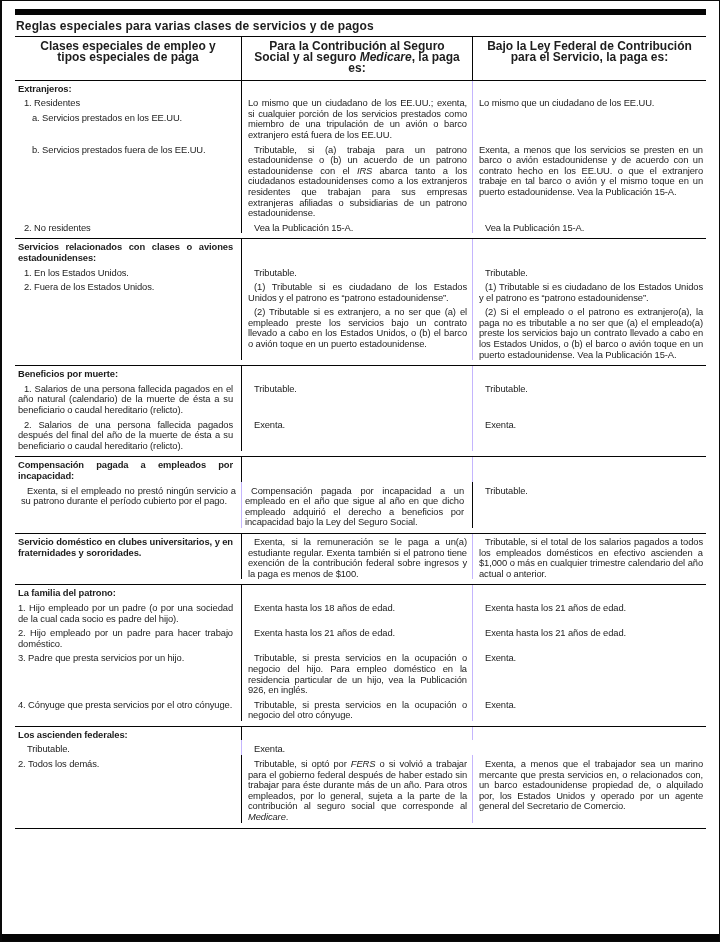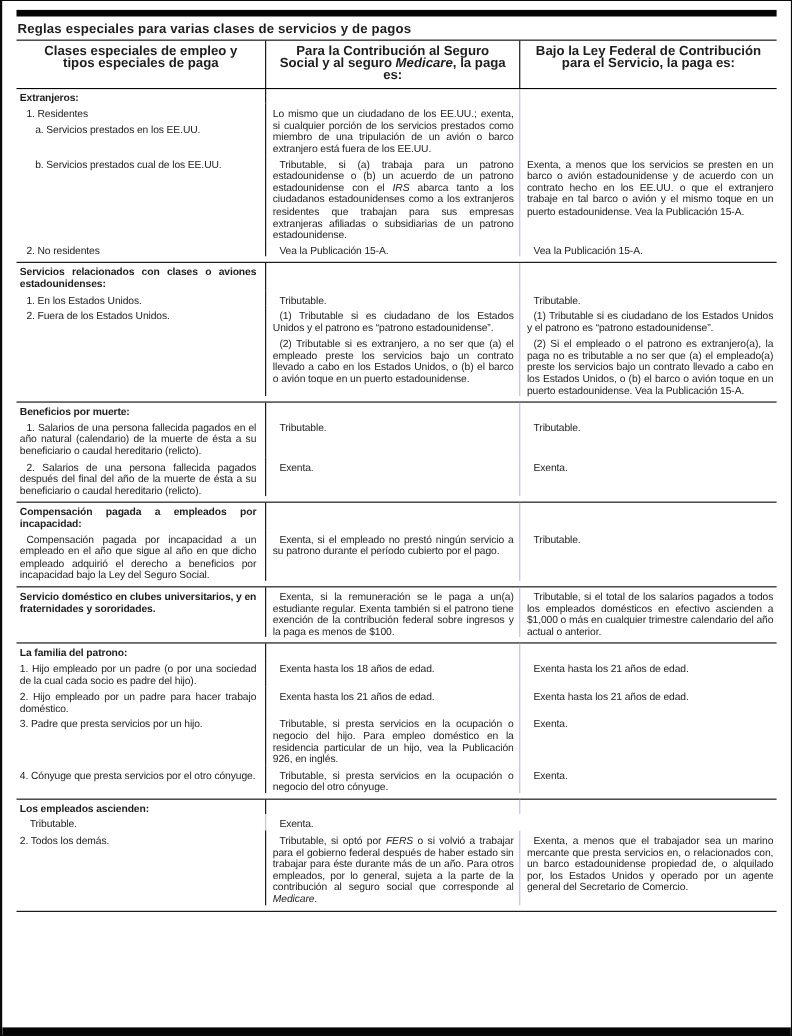--- a/index.html
+++ b/index.html
@@ -85,24 +85,27 @@
               <div class="cell c3"></div>
             </div>
             <div class="row">
               <div class="cell c1">
                 <p class="in1">1. Residentes</p>
                 <p class="in2 gap">a. Servicios prestados en los EE.UU.</p>
               </div>
               <div class="cell c2">
                 <p class="in0">Lo mismo que un ciudadano de los EE.UU.; exenta, si cualquier porción de los servicios prestados como miembro de una tripulación de un avión o barco extranjero está fuera de los EE.UU.</p>
               </div>
-            </div>
-            <div class="row">
-              <div class="cell c1">
-                <p class="in2">b. Servicios prestados cual de los EE.UU.</p>
+              <div class="cell c3">
+                <p class="in0">Lo mismo que un ciudadano de los EE.UU.</p>
+              </div>
+            </div>
+            <div class="row">
+              <div class="cell c1">
+                <p class="in2">b. Servicios prestados fuera de los EE.UU.</p>
               </div>
               <div class="cell c2">
                 <p class="in1">Tributable, si (a) trabaja para un patrono estadounidense o (b) un acuerdo de un patrono estadounidense con el <i>IRS</i> abarca tanto a los ciudadanos estadounidenses como a los extranjeros residentes que trabajan para sus empresas extranjeras afiliadas o subsidiarias de un patrono estadounidense.</p>
               </div>
               <div class="cell c3">
                 <p class="in0">Exenta, a menos que los servicios se presten en un barco o avión estadounidense y de acuerdo con un contrato hecho en los EE.UU. o que el extranjero trabaje en tal barco o avión y el mismo toque en un puerto estadounidense. Vea la Publicación 15-A.</p>
               </div>
             </div>
             <div class="row">
               <div class="cell c1">
@@ -182,26 +185,26 @@
           </div>
           <div class="section">
             <div class="row">
               <div class="cell c1">
                 <p class="b in0">Compensación pagada a empleados por incapacidad:</p>
               </div>
               <div class="cell c2"></div>
               <div class="cell c3"></div>
             </div>
             <div class="row">
+              <div class="cell c2">
+                <p class="in1">Exenta, si el empleado no prestó ningún servicio a su patrono durante el período cubierto por el pago.</p>
+              </div>
               <div class="cell c1">
                 <p class="in1">Compensación pagada por incapacidad a un empleado en el año que sigue al año en que dicho empleado adquirió el derecho a beneficios por incapacidad bajo la Ley del Seguro Social.</p>
               </div>
-              <div class="cell c2">
-                <p class="in1">Exenta, si el empleado no prestó ningún servicio a su patrono durante el período cubierto por el pago.</p>
-              </div>
               <div class="cell c3">
                 <p class="in1">Tributable.</p>
               </div>
             </div>
           </div>
           <div class="section">
             <div class="row">
               <div class="cell c1">
                 <p class="b in0">Servicio doméstico en clubes universitarios, y en fraternidades y sororidades.</p>
               </div>
@@ -262,21 +265,21 @@
                 <p class="in1">Tributable, si presta servicios en la ocupación o negocio del otro cónyuge.</p>
               </div>
               <div class="cell c3">
                 <p class="in1">Exenta.</p>
               </div>
             </div>
           </div>
           <div class="section">
             <div class="row">
               <div class="cell c1">
-                <p class="b in0">Los empleados ascienden:</p>
+                <p class="b in0">Los ascienden federales:</p>
               </div>
               <div class="cell c2"></div>
               <div class="cell c3"></div>
             </div>
             <div class="row">
               <div class="cell c2">
                 <p class="in1">Tributable.</p>
               </div>
               <div class="cell c3">
                 <p class="in1">Exenta.</p>

